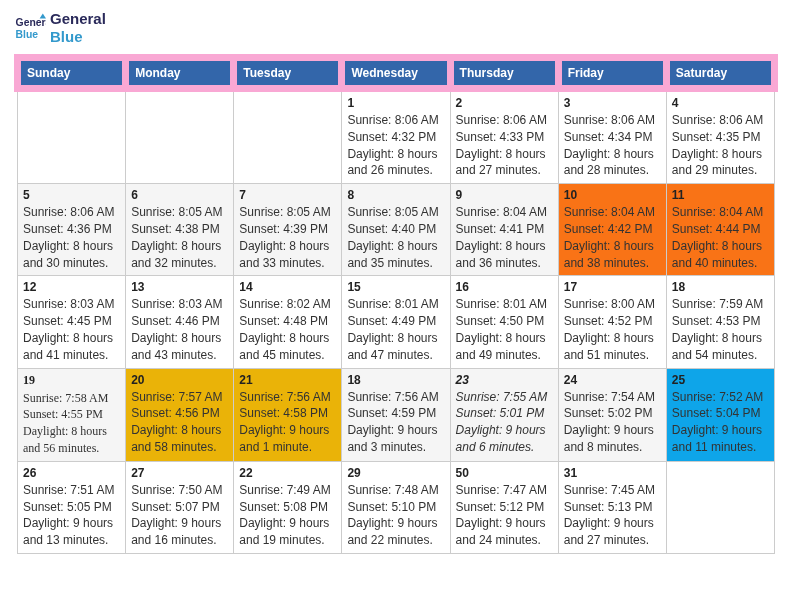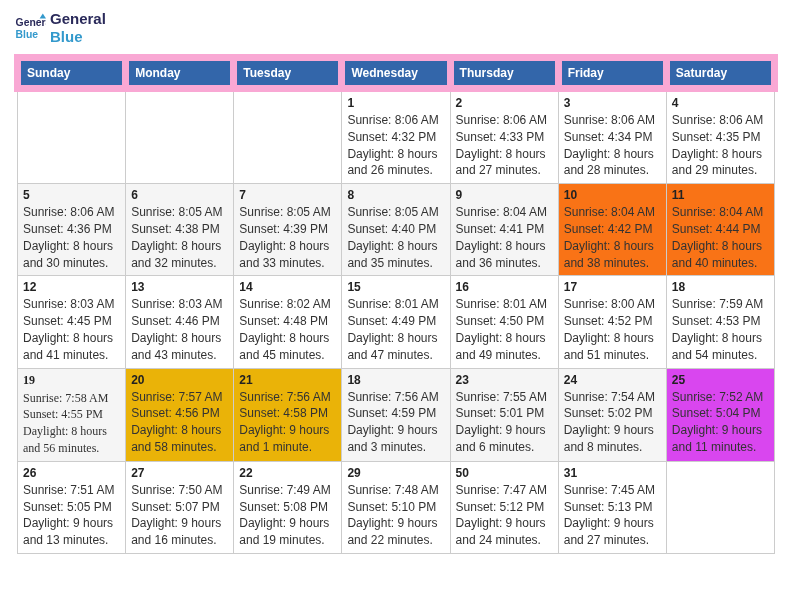--- a/index.html
+++ b/index.html
@@ -214,29 +214,29 @@
             <div class="day-info">Sunrise: 7:57 AM<br>Sunset: 4:56 PM<br>Daylight: 8 hours and 58 minutes.</div>
           </td>
           <td style="background: #eab308;">
             <span class="day-number">21</span>
             <div class="day-info">Sunrise: 7:56 AM<br>Sunset: 4:58 PM<br>Daylight: 9 hours and 1 minute.</div>
           </td>
           <td style="background: rgb(245, 245, 245);">
             <span class="day-number">18</span>
             <div class="day-info">Sunrise: 7:56 AM<br>Sunset: 4:59 PM<br>Daylight: 9 hours and 3 minutes.</div>
           </td>
-          <td style="background: rgb(245, 245, 245);">
+          <td style="background: rgb(245, 245, 245); font-style: italic;">
             <span class="day-number">23</span>
             <div class="day-info">Sunrise: 7:55 AM<br>Sunset: 5:01 PM<br>Daylight: 9 hours and 6 minutes.</div>
           </td>
           <td style="background: rgb(245, 245, 245); margin-top: 44px;">
             <span class="day-number">24</span>
             <div class="day-info">Sunrise: 7:54 AM<br>Sunset: 5:02 PM<br>Daylight: 9 hours and 8 minutes.</div>
           </td>
-          <td style="background: #d946ef;">
+          <td style="background: #0ea5e9;">
             <span class="day-number">25</span>
             <div class="day-info">Sunrise: 7:52 AM<br>Sunset: 5:04 PM<br>Daylight: 9 hours and 11 minutes.</div>
           </td>
         </tr>
         <tr>
           <td>
             <span class="day-number">26</span>
             <div class="day-info">Sunrise: 7:51 AM<br>Sunset: 5:05 PM<br>Daylight: 9 hours and 13 minutes.</div>
           </td>
           <td>

